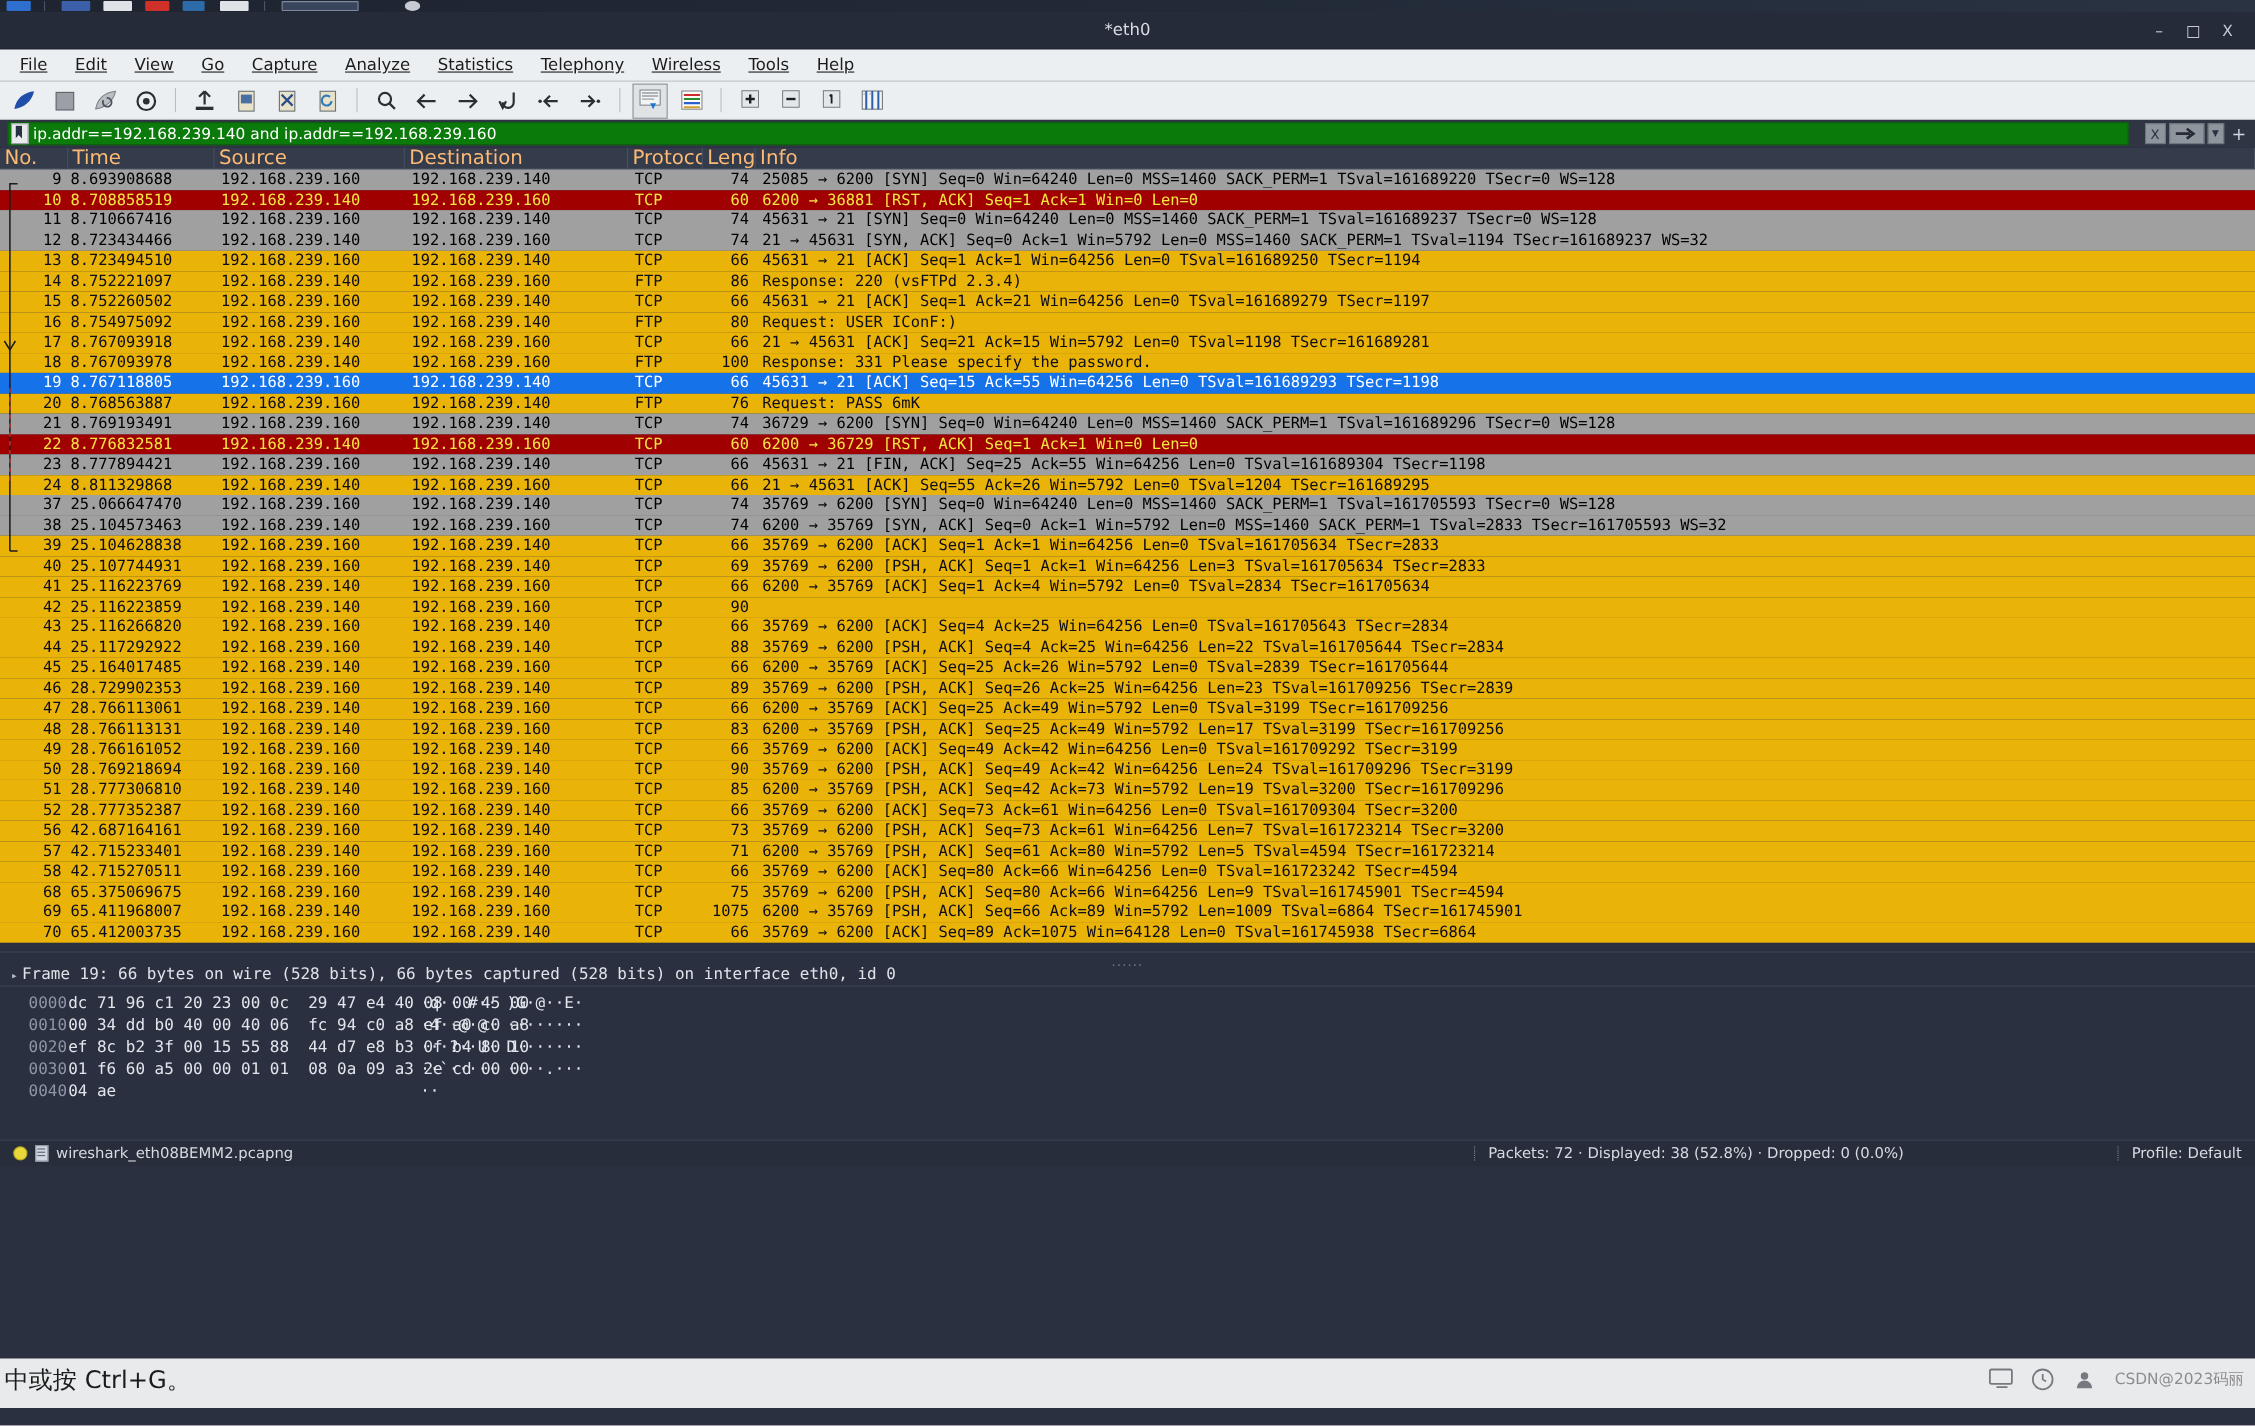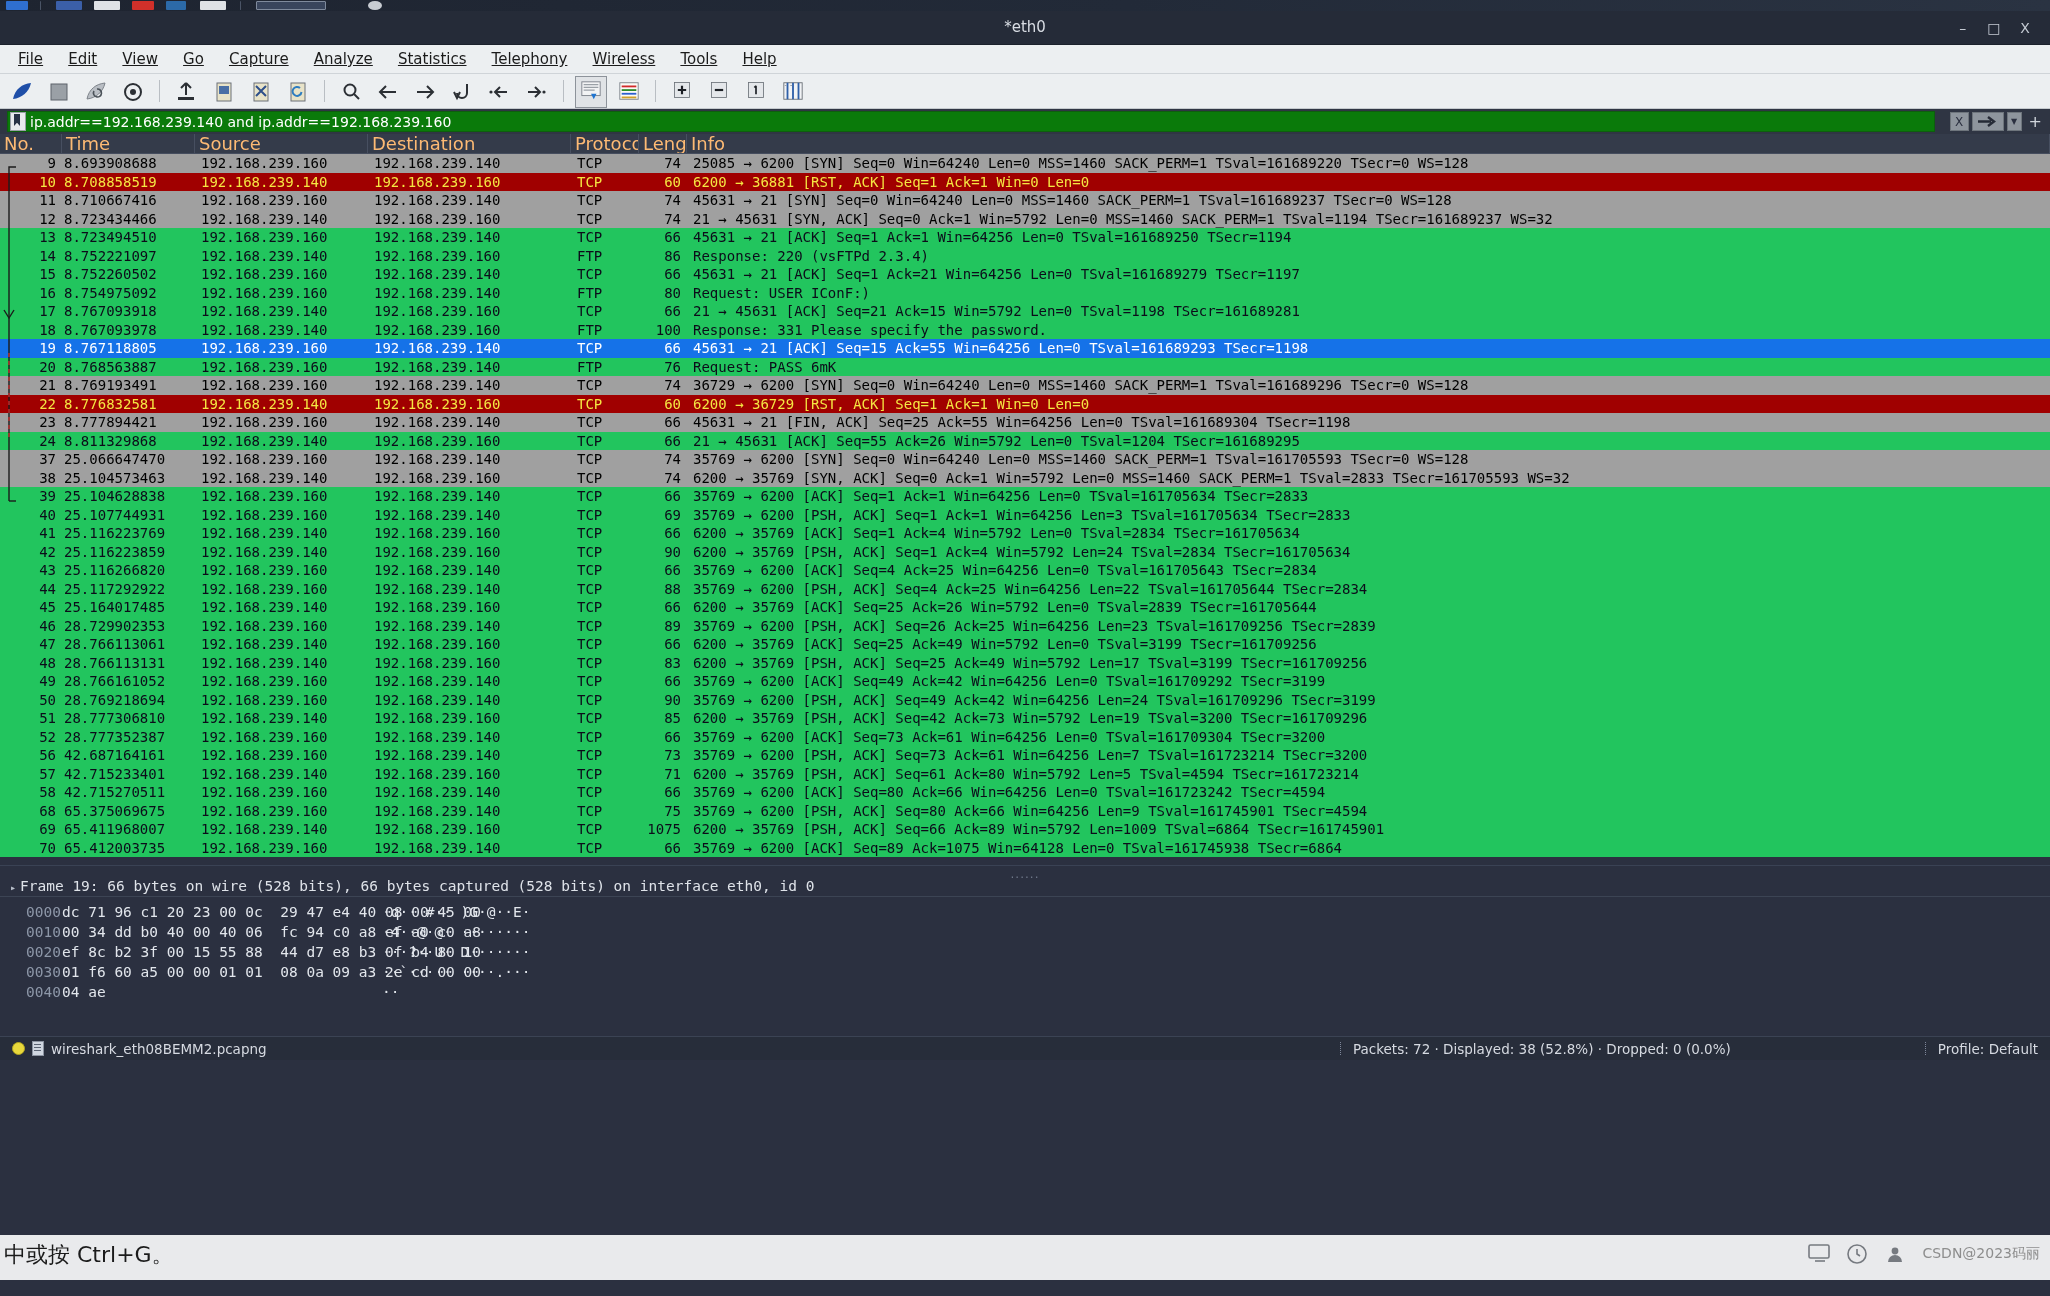--- a/index.html
+++ b/index.html
@@ -173,21 +173,21 @@
   .prow > div {
     line-height: 18.5px; box-sizing: border-box;
     overflow: hidden; white-space: nowrap;
   }
   .prow .c-no, .prow .c-len { text-align: right; padding-right: 6px; }
   .prow .c-time { padding-left: 2px; }
   .prow .c-src, .prow .c-dst, .prow .c-proto { padding-left: 6px; }
   .prow .c-info { padding-left: 6px; }
 
   .row-gray   { background: #a0a0a0; color: #000000; }
-  .row-light  { background: #22c55e; color: #0c0c1a; }
+  .row-light  { background: #eab308; color: #0c0c1a; }
   .row-red    { background: #a00000; color: #f5e642; }
   .row-sel    { background: #1572e8; color: #ffffff; }
 
   
   .gutter {
     position: absolute; left: 0; top: 19px;
     width: 26px; height: 712px;
     pointer-events: none;
   }
 
@@ -674,21 +674,20 @@
             <div class="c-len">66</div>
             <div class="c-info">6200 → 35769 [ACK] Seq=1 Ack=4 Win=5792 Len=0 TSval=2834 TSecr=161705634</div>
           </div>
           <div class="prow row-light">
             <div class="c-no">42</div>
             <div class="c-time">25.116223859</div>
             <div class="c-src">192.168.239.140</div>
             <div class="c-dst">192.168.239.160</div>
             <div class="c-proto">TCP</div>
             <div class="c-len">90</div>
-            <div class="c-info">6200 → 35769 [PSH, ACK] Seq=1 Ack=4 Win=5792 Len=24 TSval=2834 TSecr=161705634</div>
           </div>
           <div class="prow row-light">
             <div class="c-no">43</div>
             <div class="c-time">25.116266820</div>
             <div class="c-src">192.168.239.160</div>
             <div class="c-dst">192.168.239.140</div>
             <div class="c-proto">TCP</div>
             <div class="c-len">66</div>
             <div class="c-info">35769 → 6200 [ACK] Seq=4 Ack=25 Win=64256 Len=0 TSval=161705643 TSecr=2834</div>
           </div>

